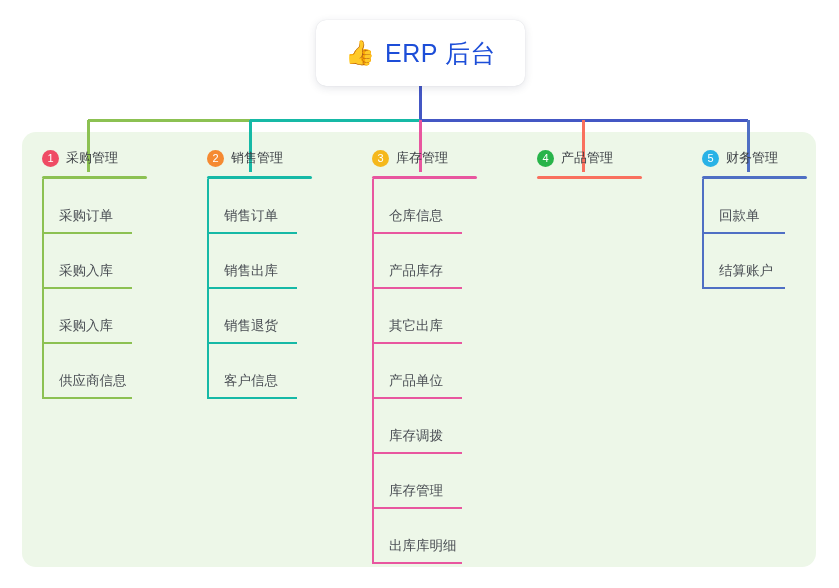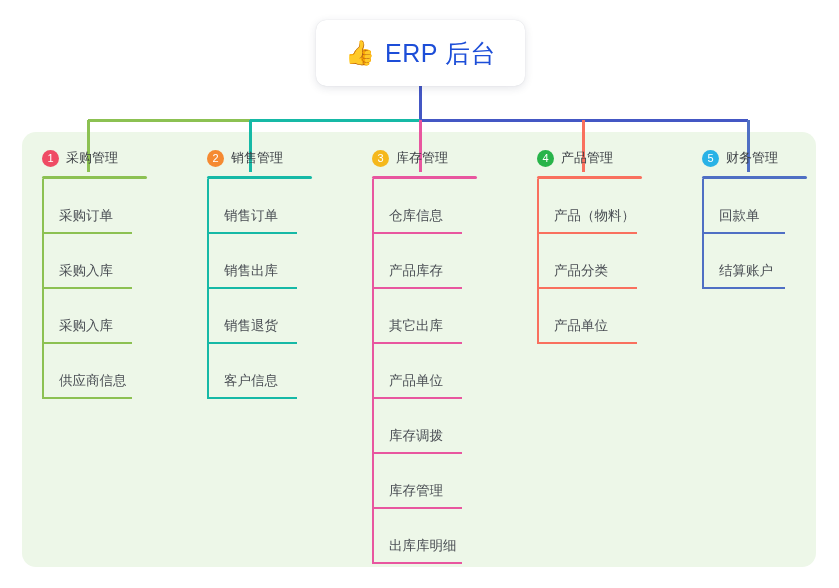--- a/index.html
+++ b/index.html
@@ -261,37 +261,20 @@
             <div class="item-rule" style="background: rgb(232, 86, 159); width: 90px;"></div>
           </div>
         </div>
       </div>
       <div class="column" style="left: 537px;">
         <div class="col-header">
           <span class="badge" style="background: rgb(40, 180, 74);">4</span>
           <span class="col-title">产品管理</span>
         </div>
         <div class="col-rule" style="background: rgb(249, 112, 94); width: 105px;"></div>
-        <div class="items">
-          <div class="item">
-            <div class="item-stem" style="background: rgb(249, 112, 94);"></div>
-            <div class="item-label">产品（物料）</div>
-            <div class="item-rule" style="background: rgb(249, 112, 94); width: 100px;"></div>
-          </div>
-          <div class="item">
-            <div class="item-stem" style="background: rgb(249, 112, 94);"></div>
-            <div class="item-label">产品分类</div>
-            <div class="item-rule" style="background: rgb(249, 112, 94); width: 100px;"></div>
-          </div>
-          <div class="item">
-            <div class="item-stem" style="background: rgb(249, 112, 94);"></div>
-            <div class="item-label">产品单位</div>
-            <div class="item-rule" style="background: rgb(249, 112, 94); width: 100px;"></div>
-          </div>
-        </div>
       </div>
       <div class="column" style="left: 702px;">
         <div class="col-header">
           <span class="badge" style="background: rgb(41, 178, 230);">5</span>
           <span class="col-title">财务管理</span>
         </div>
         <div class="col-rule" style="background: rgb(79, 111, 196); width: 105px;"></div>
         <div class="items">
           <div class="item">
             <div class="item-stem" style="background: rgb(79, 111, 196);"></div>

